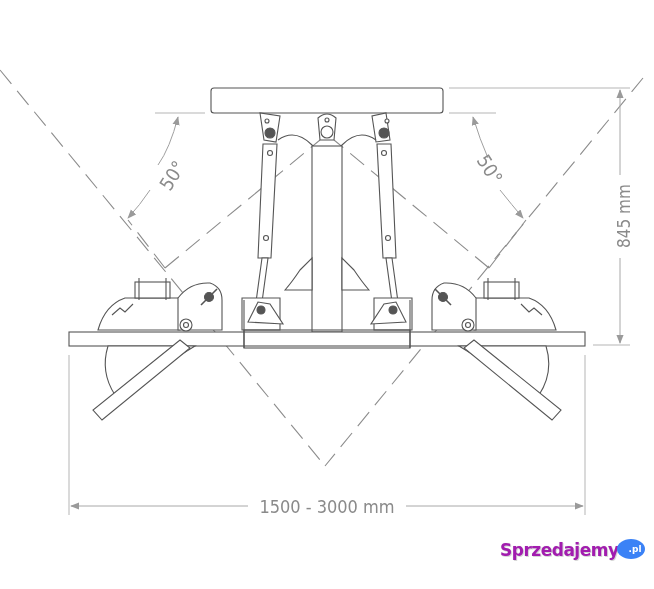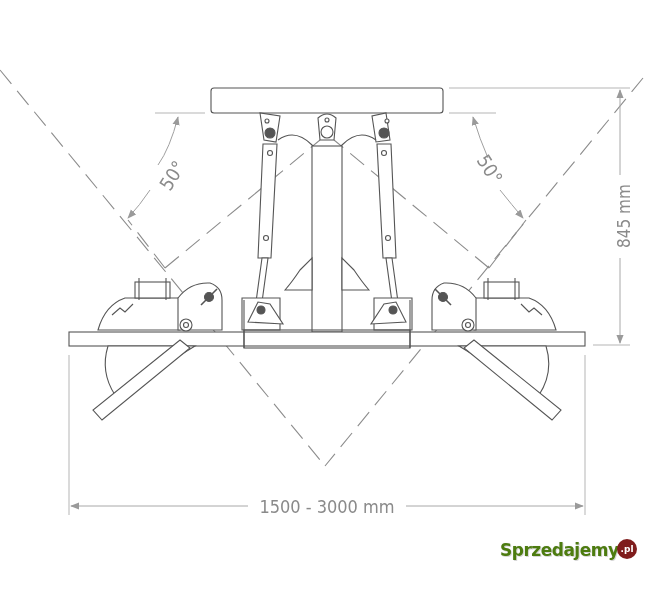--- a/index.html
+++ b/index.html
@@ -2,27 +2,28 @@
 <html><head>
   <meta charset="utf-8">
   <style>
     html, body { margin: 0; padding: 0; background: #ffffff; }
     body { width: 654px; height: 589px; position: relative; overflow: hidden; font-family: "DejaVu Sans", sans-serif; }
     #diagram { position: absolute; left: 0; top: 0; width: 654px; height: 589px; }
     .dim-text { font-family: "DejaVu Sans Condensed", "DejaVu Sans", sans-serif; fill: #8a8a8a; }
     .watermark {
       position: absolute; left: 500px; top: 540px;
       font-family: "DejaVu Sans", sans-serif; font-size: 17px; font-weight: bold;
-      color: #4d7c0f; letter-spacing: -0.5px;
+      color: #a21caf; letter-spacing: -0.5px;
       text-shadow: 0 0 1px #cfcfcf, 1px 1px 0 #d8d8d8;
     }
     .wm-badge {
       position: absolute; left: 617px; top: 539px; width: 20px; height: 20px; border-radius: 50%;
-      background: #7f1d1d; color: #fff; font-size: 9px; font-weight: bold; line-height: 20px; text-align: center;
+      background: #3b82f6; color: #fff; font-size: 9px; font-weight: bold; line-height: 20px; text-align: center;
       font-family: "DejaVu Sans", sans-serif;
+      padding-left: 8px;
     }
   </style>
 </head>
 <body>
 
 <svg id="diagram" viewBox="0 0 654 589" xmlns="http://www.w3.org/2000/svg">
   <defs>
     <marker id="arrow" viewBox="0 0 10 10" refX="9" refY="5" markerWidth="9" markerHeight="9" orient="auto-start-reverse">
       <path d="M0,1 L10,5 L0,9 z" fill="#9a9a9a"></path>
     </marker>

